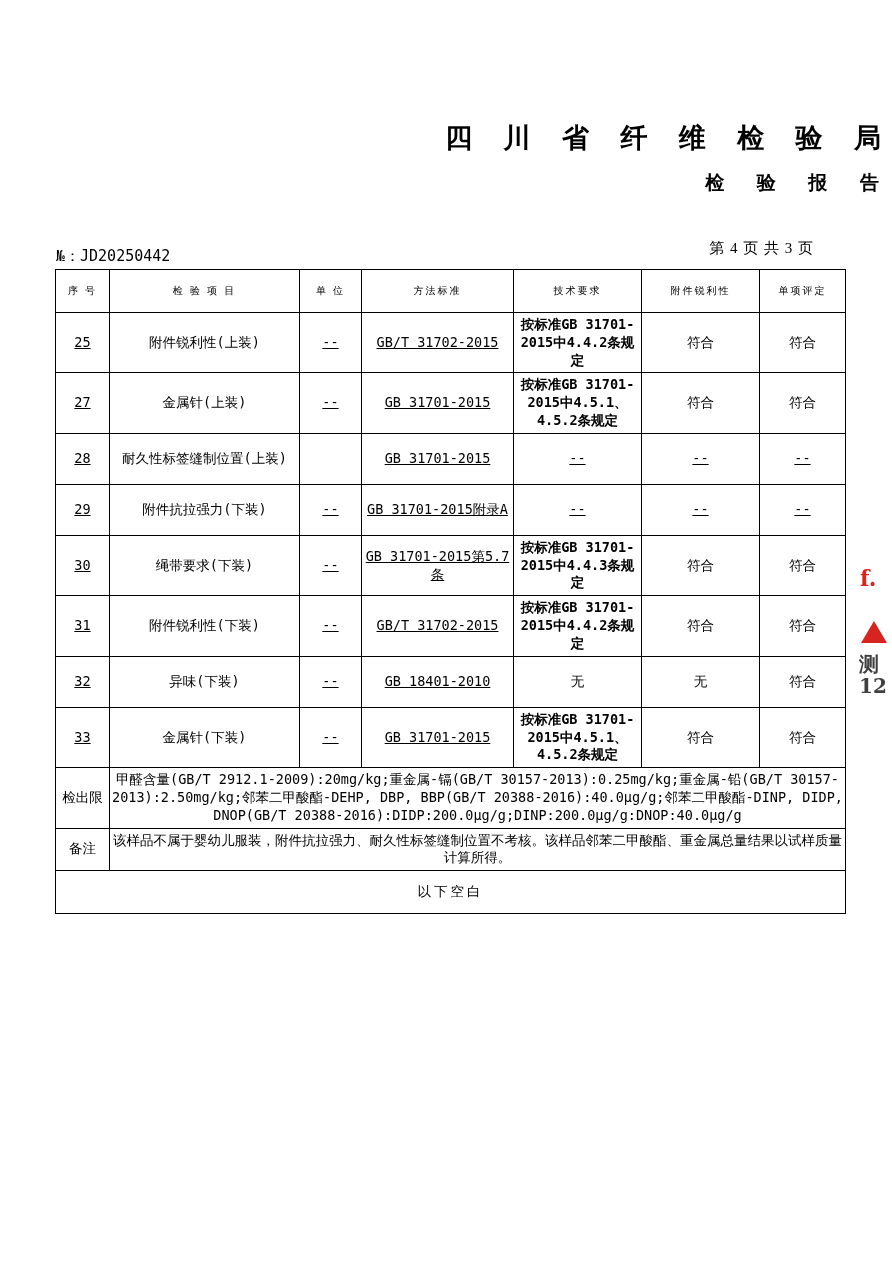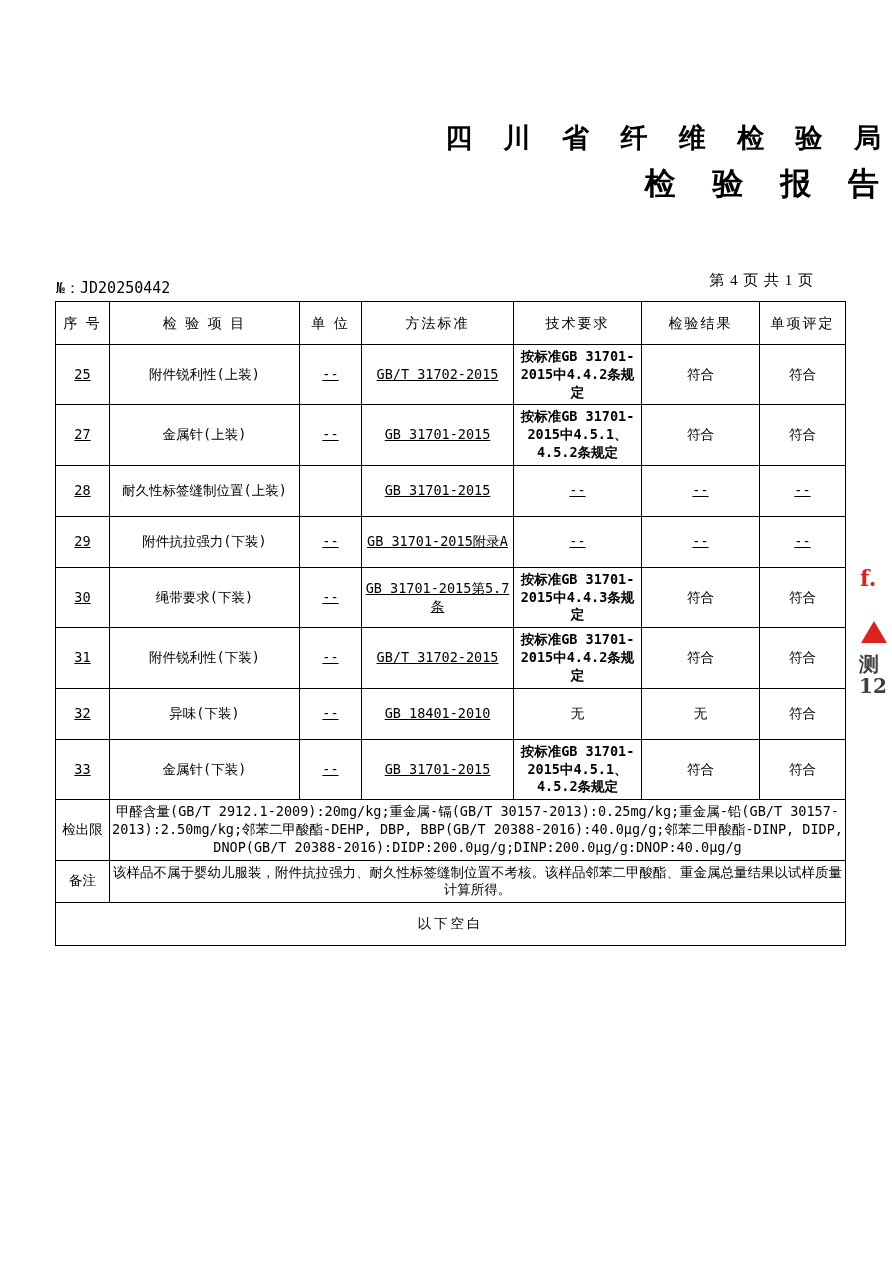--- a/index.html
+++ b/index.html
@@ -25,30 +25,30 @@
     margin-top: 120px;
   }
   .title-main {
     font-size: 27px;
     font-weight: bold;
     letter-spacing: 11px;
     line-height: 1.35;
     font-family: "DejaVu Serif", serif;
   }
   .title-sub {
-    font-size: 31px;
+    font-size: 19px;
     font-weight: bold;
     letter-spacing: 13px;
     line-height: 1.5;
-    margin-top: 4px;
+    margin-top: 12px;
     font-family: "DejaVu Serif", serif;
   }
   .meta-row {
     position: relative;
-    margin-top: 70px;
+    margin-top: 48px;
     height: 24px;
   }
   .meta-no {
     position: absolute;
     left: 56px;
     top: 2px;
     font-size: 15px;
     font-family: "DejaVu Sans Mono", monospace;
     white-space: nowrap;
   }
@@ -70,21 +70,21 @@
     border: 1px solid #000000;
     font-size: 13.5px;
     text-align: center;
     vertical-align: middle;
     padding: 3px 2px;
     line-height: 1.32;
     font-family: "DejaVu Sans Mono", monospace;
   }
   table.report th {
     font-weight: normal;
-    font-size: 14px;
+    font-size: 10px;
     letter-spacing: 2px;
     height: 36px;
     font-family: "DejaVu Serif", serif;
   }
   .col-no    { width: 54px; }
   .col-item  { width: 190px; }
   .col-unit  { width: 62px; }
   .col-std   { width: 152px; }
   .col-req   { width: 128px; }
   .col-res   { width: 118px; }
@@ -189,41 +189,41 @@
 
 <div class="page">
 
   <div class="title-block">
     <div class="title-main">四 川 省 纤 维 检 验 局</div>
     <div class="title-sub">检 验 报 告</div>
   </div>
 
   <div class="meta-row">
     <div class="meta-no">№：JD20250442</div>
-    <div class="meta-page">第 4 页 共 1 页</div>
+    <div class="meta-page">第 4 页 共 3 页</div>
   </div>
 
   <table class="report">
     <colgroup>
       <col class="col-no">
         <col class="col-item">
         <col class="col-unit">
         <col class="col-std">
       <col class="col-req">
         <col class="col-res">
         <col class="col-judge">
     </colgroup>
     <thead>
       <tr>
         <th>序 号</th>
         <th>检 验 项 目</th>
         <th>单 位</th>
         <th>方法标准</th>
         <th>技术要求</th>
-        <th>检验结果</th>
+        <th>附件锐利性</th>
         <th>单项评定</th>
       </tr>
     </thead>
     <tbody>
       <tr class="datarow tall">
         <td class="mono">25</td>
         <td class="cn">附件锐利性(上装)</td>
         <td class="mono">--</td>
         <td class="mono">GB/T 31702-2015</td>
         <td class="req">按标准GB 31701-2015中4.4.2条规定</td>

